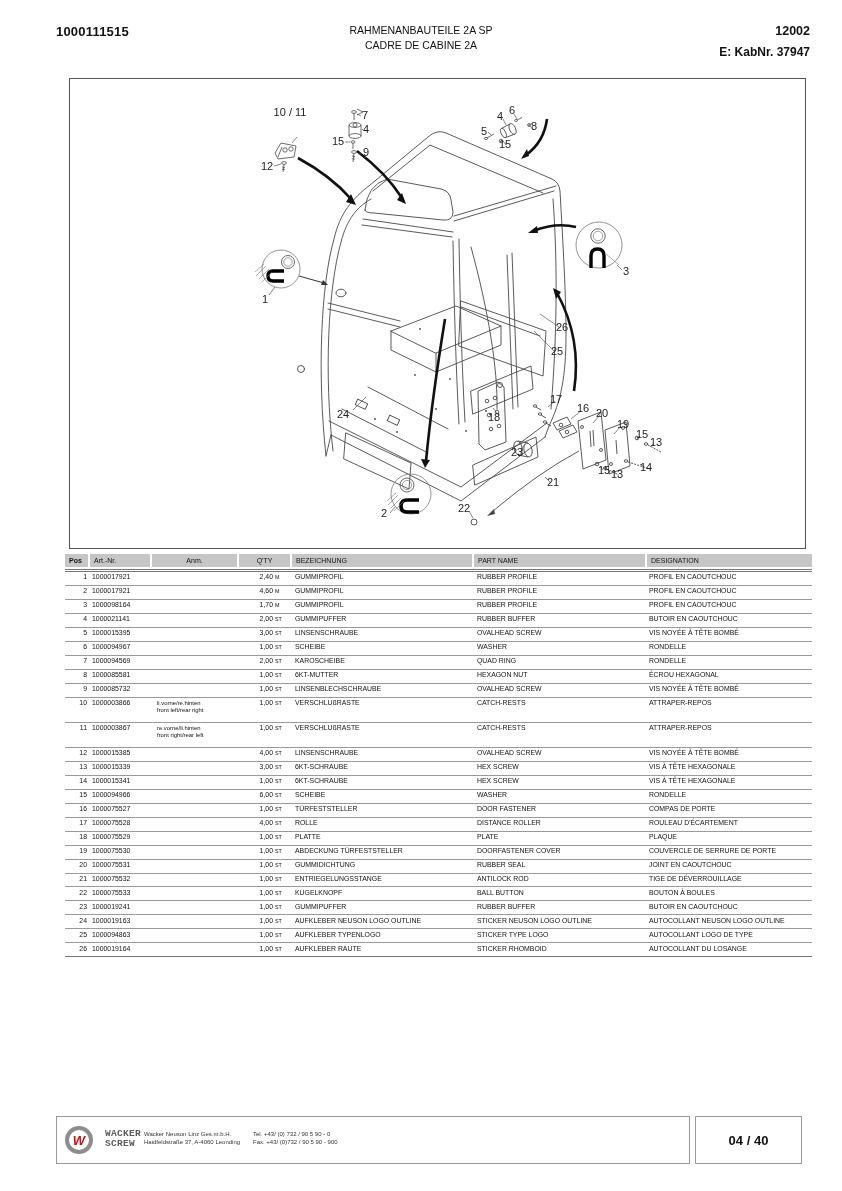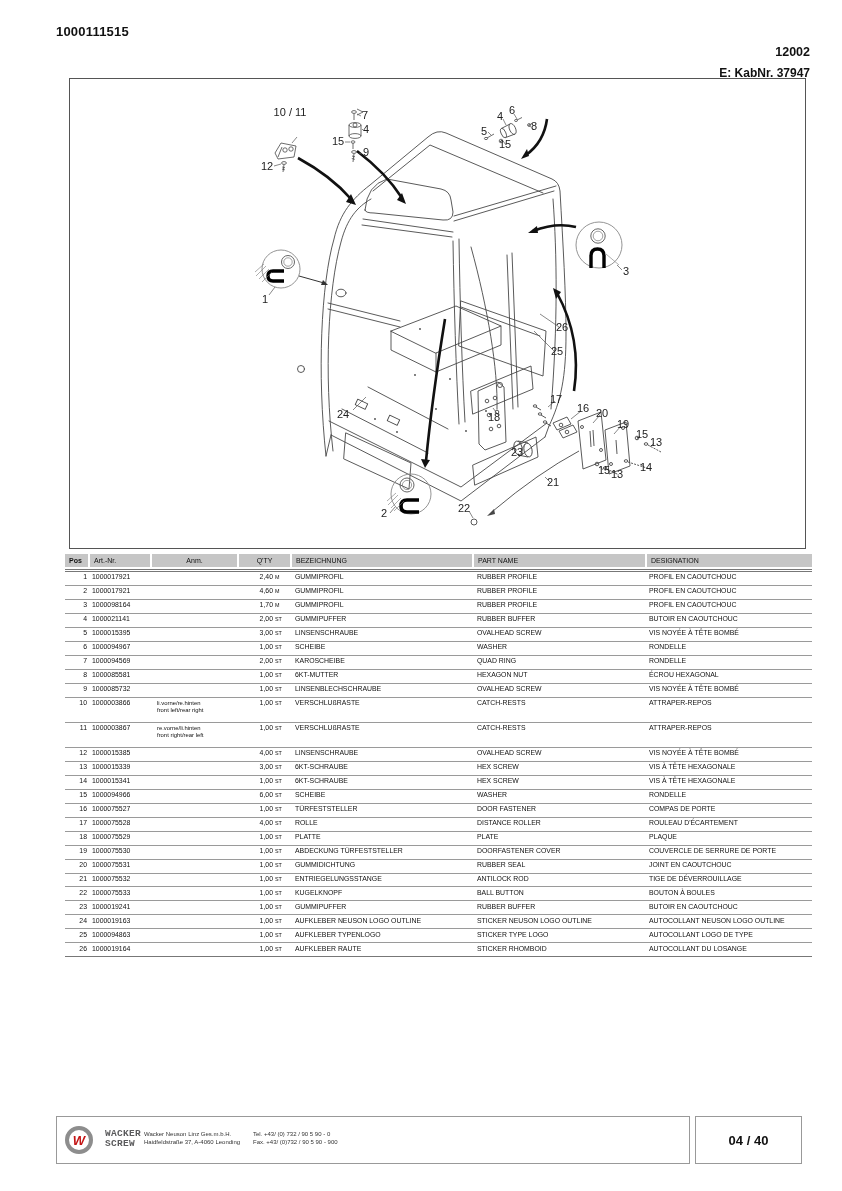--- a/index.html
+++ b/index.html
@@ -2,21 +2,21 @@
 <html><head>
 <meta charset="utf-8">
 <style>
   html,body{margin:0;padding:0;background:#fff;}
   body{width:842px;height:1191px;position:relative;font-family:"Liberation Sans",sans-serif;color:#111;overflow:hidden;}
   .abs{position:absolute;}
 
   
   #doc-number{left:56px;top:24px;font-size:13px;font-weight:bold;letter-spacing:.2px;}
   #title-block{left:281px;top:23px;width:280px;text-align:center;font-size:10.5px;line-height:14.5px;}
-  #code-block{right:32px;top:24px;text-align:right;margin-top:21px;}
+  #code-block{right:32px;top:24px;text-align:right;}
   #code-number{font-size:12.5px;font-weight:bold;}
   #kab-number{font-size:12px;font-weight:bold;margin-top:7px;}
 
   
   #diagram-box{left:69px;top:78px;width:735px;height:469px;border:1px solid #555;background:#fff;}
   #diagram-box svg{display:block;}
   #callout-layer{left:0;top:0;width:842px;height:1191px;pointer-events:none;}
   .callout{position:absolute;transform:translate(-50%,-50%);font-size:11px;color:#222;white-space:nowrap;}
 
   
@@ -49,20 +49,22 @@
   #brand{left:48px;top:12px;font-size:9.5px;font-weight:bold;color:#5a5a5c;line-height:9.5px;letter-spacing:.3px;font-family:Liberation Mono, monospace;}
   .foot-small{font-size:6px;line-height:8px;color:#333;}
   #company-block{left:87px;top:13px;}
   #tel-block{left:196px;top:13px;}
 </style>
 </head>
 <body>
 
 <div class="abs" id="doc-number">1000111515</div>
 <div class="abs" id="title-block">
+  <div>RAHMENANBAUTEILE 2A SP</div>
+  <div>CADRE DE CABINE 2A</div>
 </div>
 <div class="abs" id="code-block">
   <div id="code-number">12002</div>
   <div id="kab-number">E: KabNr. 37947</div>
 </div>
 
 <div class="abs" id="diagram-box">
   <svg width="735" height="469" viewBox="0 0 735 469">
 
     <g stroke="#474747" stroke-width="0.9" fill="none" stroke-linecap="round" stroke-linejoin="round">

